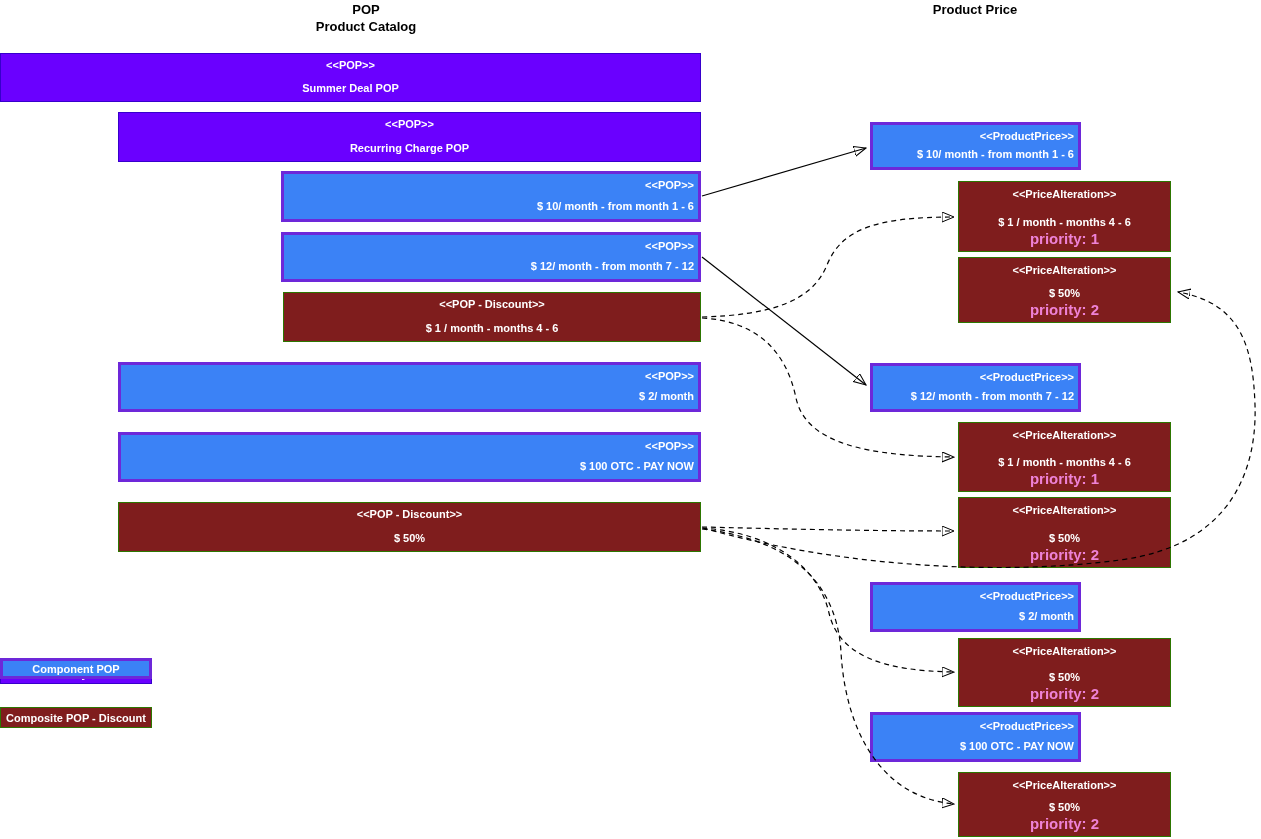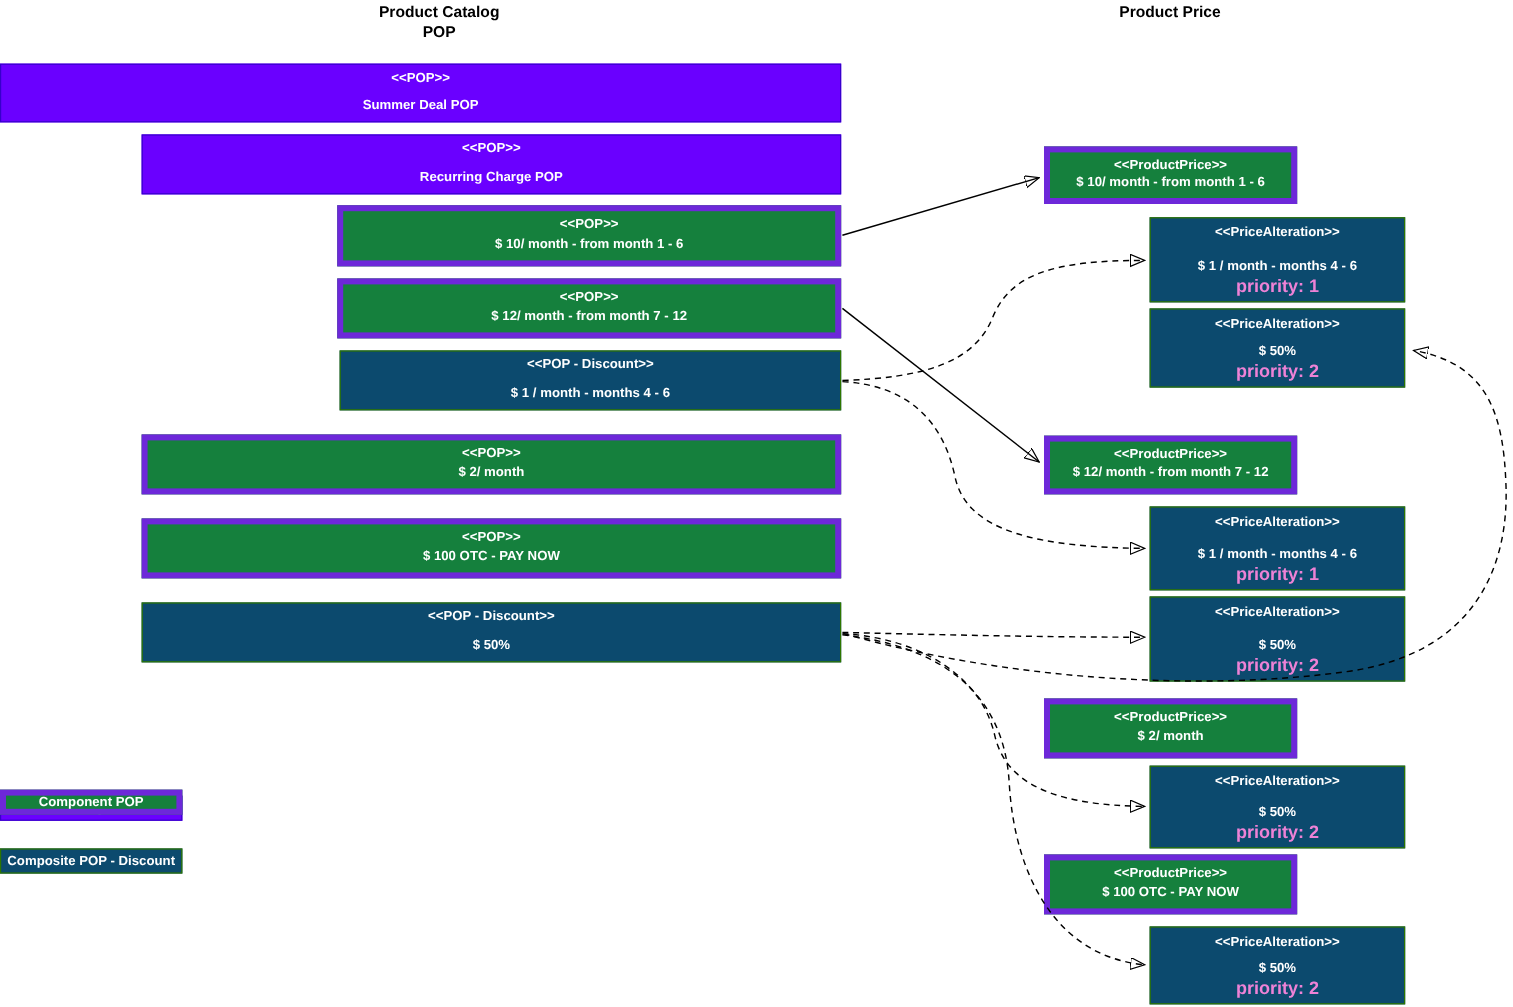--- a/index.html
+++ b/index.html
@@ -26,22 +26,22 @@
     justify-content:space-between;
     text-align:center;
     color:#ffffff;
     font-size:11px;
     font-weight:bold;
     padding:5px 4px 7px 4px;
   }
   .node.prio-box{padding:6px 4px 4px 4px;}
   .node .bottom{display:flex;flex-direction:column;gap:2px;}
   .composite{background:#6a00ff;border:1px solid #3700cc;}
-  .component{background:#15803d;border:5px solid #6d28d9;}
-  .alteration{background:#0c4a6e;border:1px solid #2d7600;}
+  .component{background:#3b82f6;border:3px solid #6d28d9;text-align:right;}
+  .alteration{background:#7f1d1d;border:1px solid #2d7600;}
   .prio{color:#ee82d6;font-size:15px;font-weight:bold;}
   .legend-chip{
     position:absolute;
     box-sizing:border-box;
     display:flex;align-items:center;justify-content:center;
     color:#fff;font-size:11px;font-weight:bold;
     width:152px;height:21px;left:0;
   }
   svg.connectors{
     position:absolute;left:0;top:0;
@@ -50,22 +50,22 @@
   svg.connectors path{fill:none;stroke:#000;}
   .solid-edge{stroke-width:1.2;}
   .dashed-edge{stroke-width:1.2;stroke-dasharray:5 4;}
 </style>
 </head>
 <body>
 
 <div class="canvas">
 
   <div class="diagram-title" style="left:166px;top:1px;width:400px;">
+    <div>POP</div>
     <div>Product Catalog</div>
-    <div>POP</div>
   </div>
   <div class="diagram-title" style="left:775px;top:1px;width:400px;">
     <div>Product Price</div>
   </div>
 
   <div class="node composite" style="left:0px;top:53px;width:701px;height:49px;">
     <div>&lt;&lt;POP&gt;&gt;</div>
     <div>Summer Deal POP</div>
   </div>
   <div class="node composite" style="left:118px;top:112px;width:583px;height:50px;">

